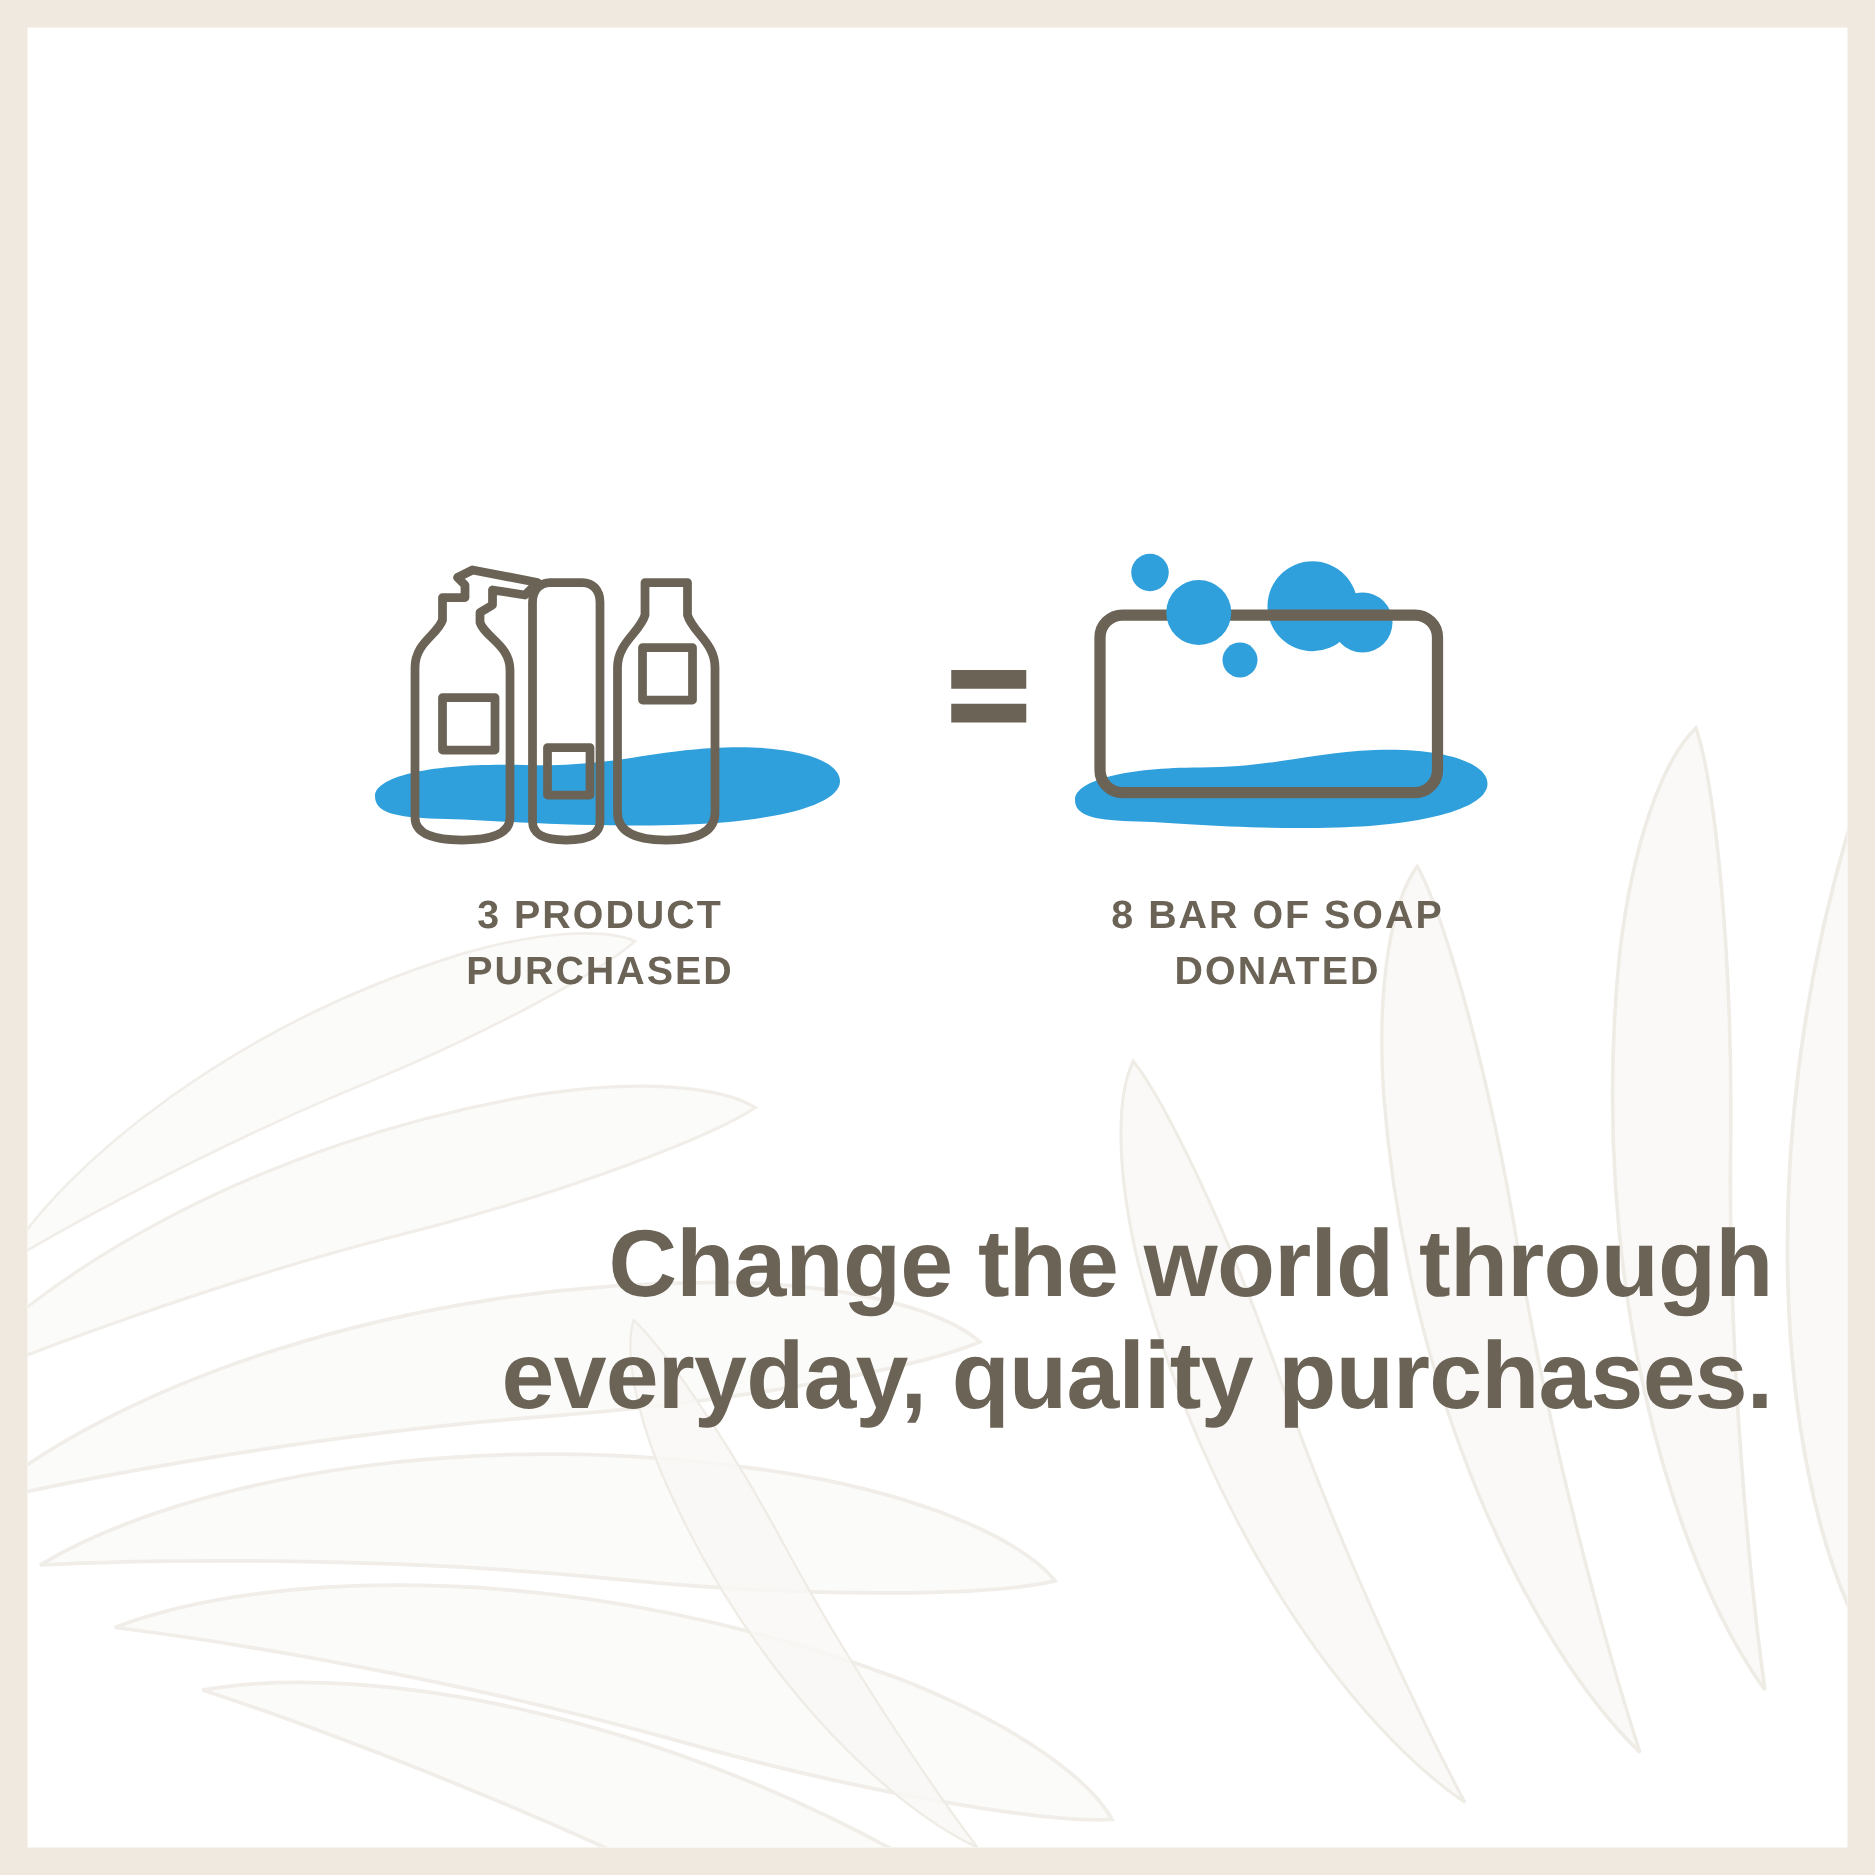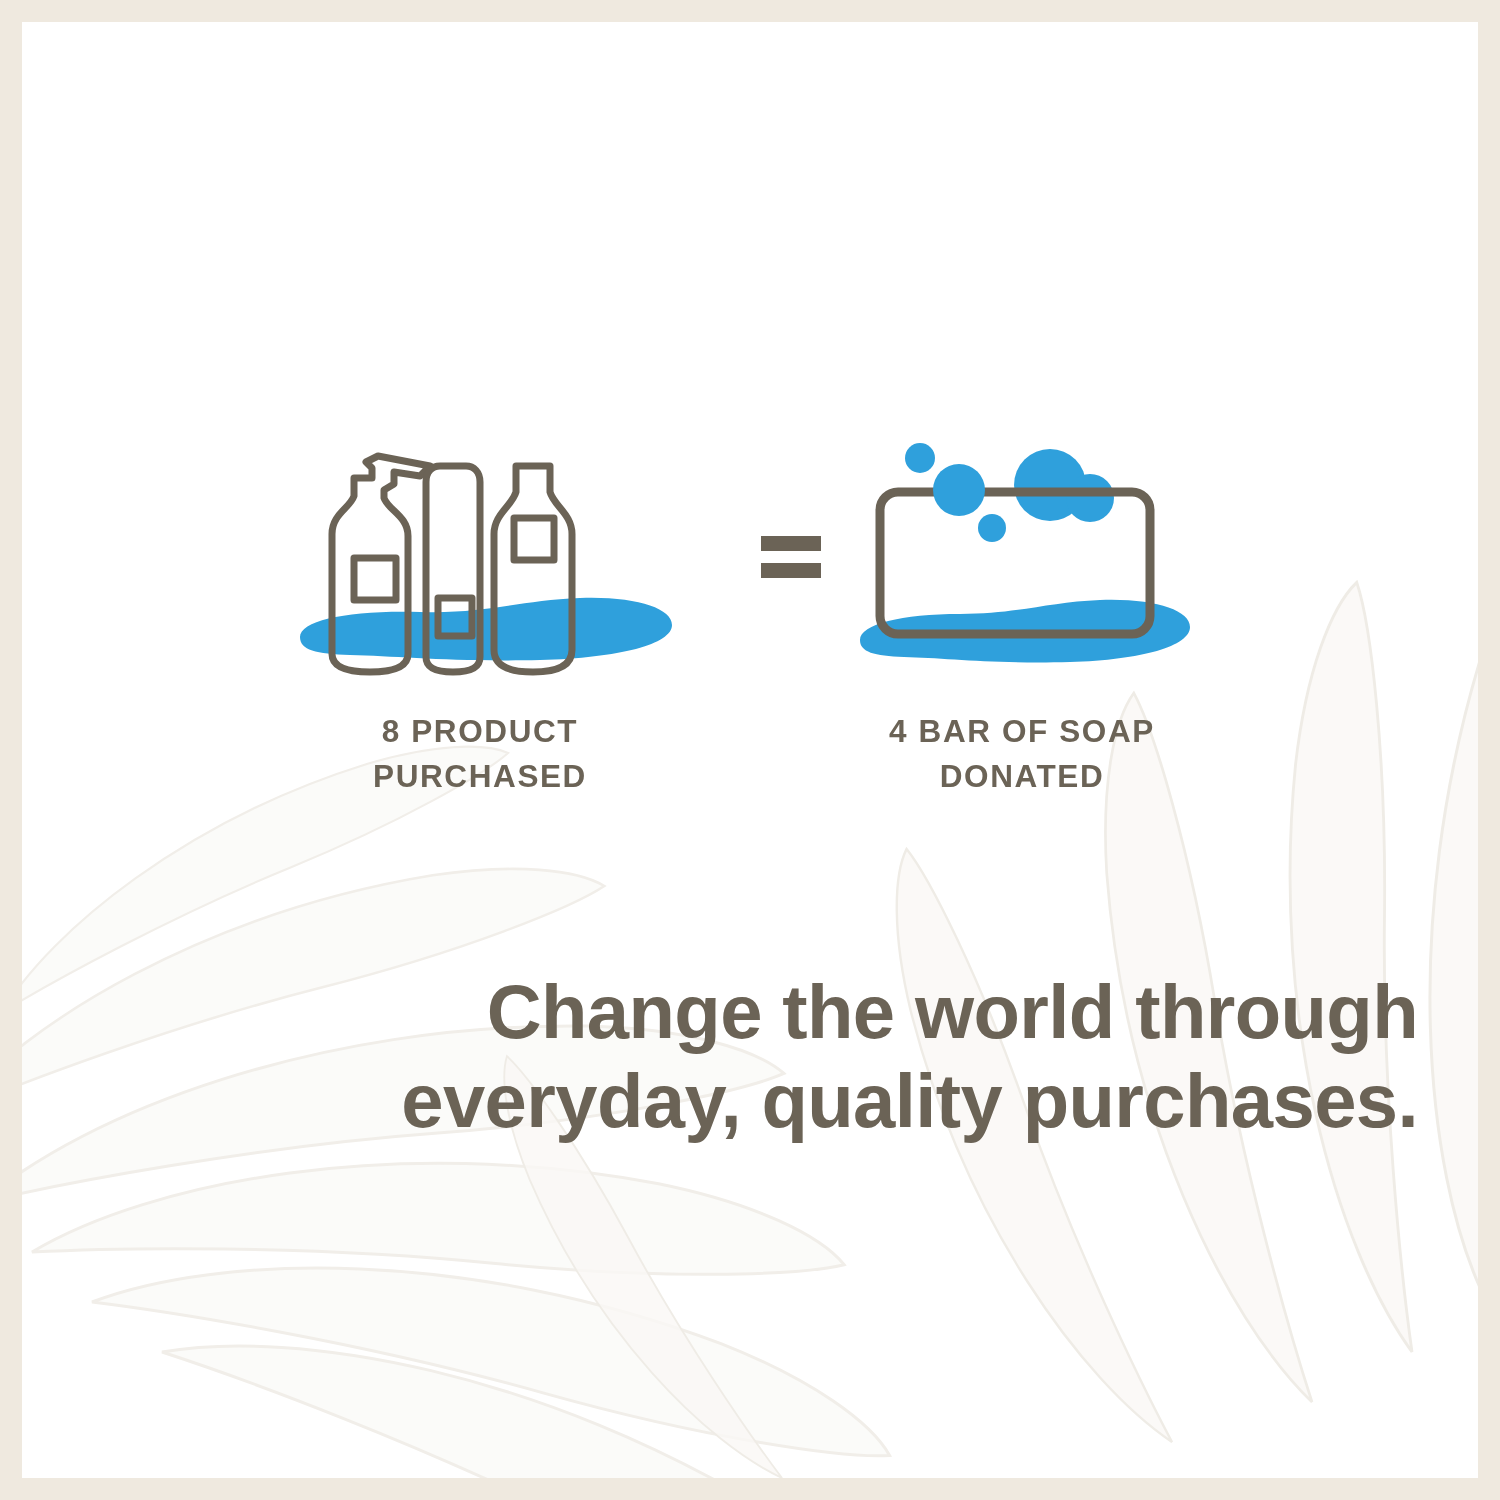--- a/index.html
+++ b/index.html
@@ -160,21 +160,21 @@
                        C200,245 192,250 173,250 C154,250 146,245 146,235 Z"></path>
               <rect x="158" y="176" width="34" height="38"></rect>
 
               <path d="M214,228 L214,112 C214,92 232,84 236,70 L236,44 L270,44
                        L270,70 C274,84 292,92 292,112 L292,228
                        C292,242 280,250 253,250 C226,250 214,242 214,228 Z"></path>
               <rect x="234" y="96" width="40" height="42"></rect>
             </g>
           </svg>
         </div>
-        <div class="icon-caption">8 PRODUCT
+        <div class="icon-caption">3 PRODUCT
 PURCHASED</div>
       </div>
 
       <div id="equals">
         <svg width="70" height="54" viewBox="0 0 70 54">
           <rect x="4" y="6" width="60" height="15" fill="#6B6356"></rect>
           <rect x="4" y="33" width="60" height="15" fill="#6B6356"></rect>
         </svg>
       </div>
 
@@ -193,21 +193,21 @@
 
             <rect x="38" y="70" width="270" height="142" rx="18" ry="18" fill="none" stroke="#6B6356" stroke-width="9"></rect>
 
             <g fill="#2FA0DC">
               <circle cx="78" cy="36" r="15"></circle>
               <circle cx="117" cy="68" r="26"></circle>
               <circle cx="150" cy="106" r="14"></circle>
             </g>
           </svg>
         </div>
-        <div class="icon-caption">4 BAR OF SOAP
+        <div class="icon-caption">8 BAR OF SOAP
 DONATED</div>
       </div>
     </div>
 
     <h1 id="headline">Change the world through
 everyday, quality purchases.</h1>
 
   </div>
 </div>
 

